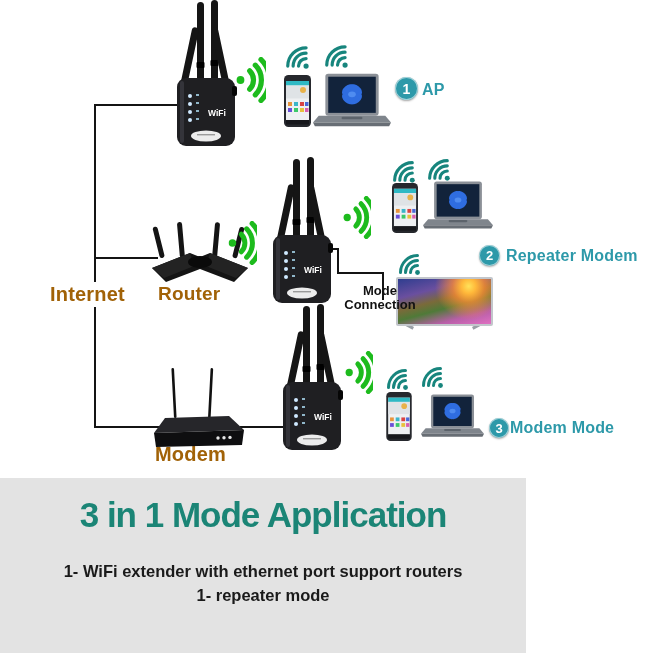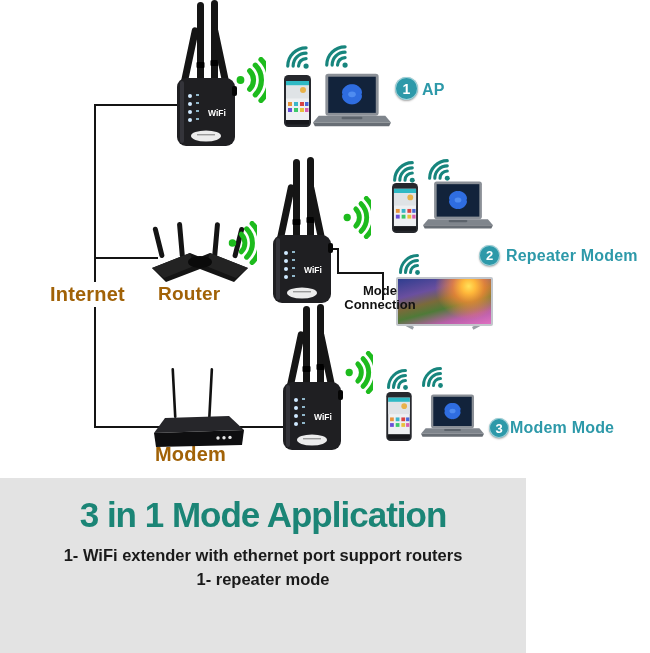--- a/index.html
+++ b/index.html
@@ -13,21 +13,21 @@
          display:flex;align-items:center;justify-content:center;z-index:6;
          box-shadow:0 1px 2px rgba(0,0,0,.35), inset 0 0 0 1px rgba(255,255,255,.55);}
   .mode-label{color:#2d99a9;font-weight:bold;font-size:16px;letter-spacing:.2px;z-index:6;}
   .tv-screen{border:2px solid #c2c6cb;border-radius:2px;
      background:
        radial-gradient(circle at 76% 16%, #ffe25a 0%, #ffb83a 9%, rgba(255,140,50,.75) 20%, rgba(255,120,60,0) 42%),
        linear-gradient(165deg, #2e3d8f 0%, #6a4f9f 28%, #7a6a3a 46%, #4f7a38 60%, #b85fa8 80%, #e070c2 100%);}
   .tv-leg{width:12px;height:3px;background:#9aa0a6;}
   .footer{left:0;top:478px;width:526px;height:175px;background:#e3e3e3;text-align:center;}
   .footer-title{margin-top:17px;font-size:35px;font-weight:bold;color:#1b8576;letter-spacing:-1px;}
-  .footer-lines{margin-top:8px;font-size:16.5px;font-weight:bold;color:#1a1a1a;line-height:24px;}
+  .footer-lines{margin-top:24px;font-size:16.5px;font-weight:bold;color:#1a1a1a;line-height:24px;}
 </style>
 </head>
 <body>
 
 <div id="canvas">
 
   <svg width="0" height="0" style="position:absolute">
     <defs>
       <g id="repeater">
         <g fill="#151515">

